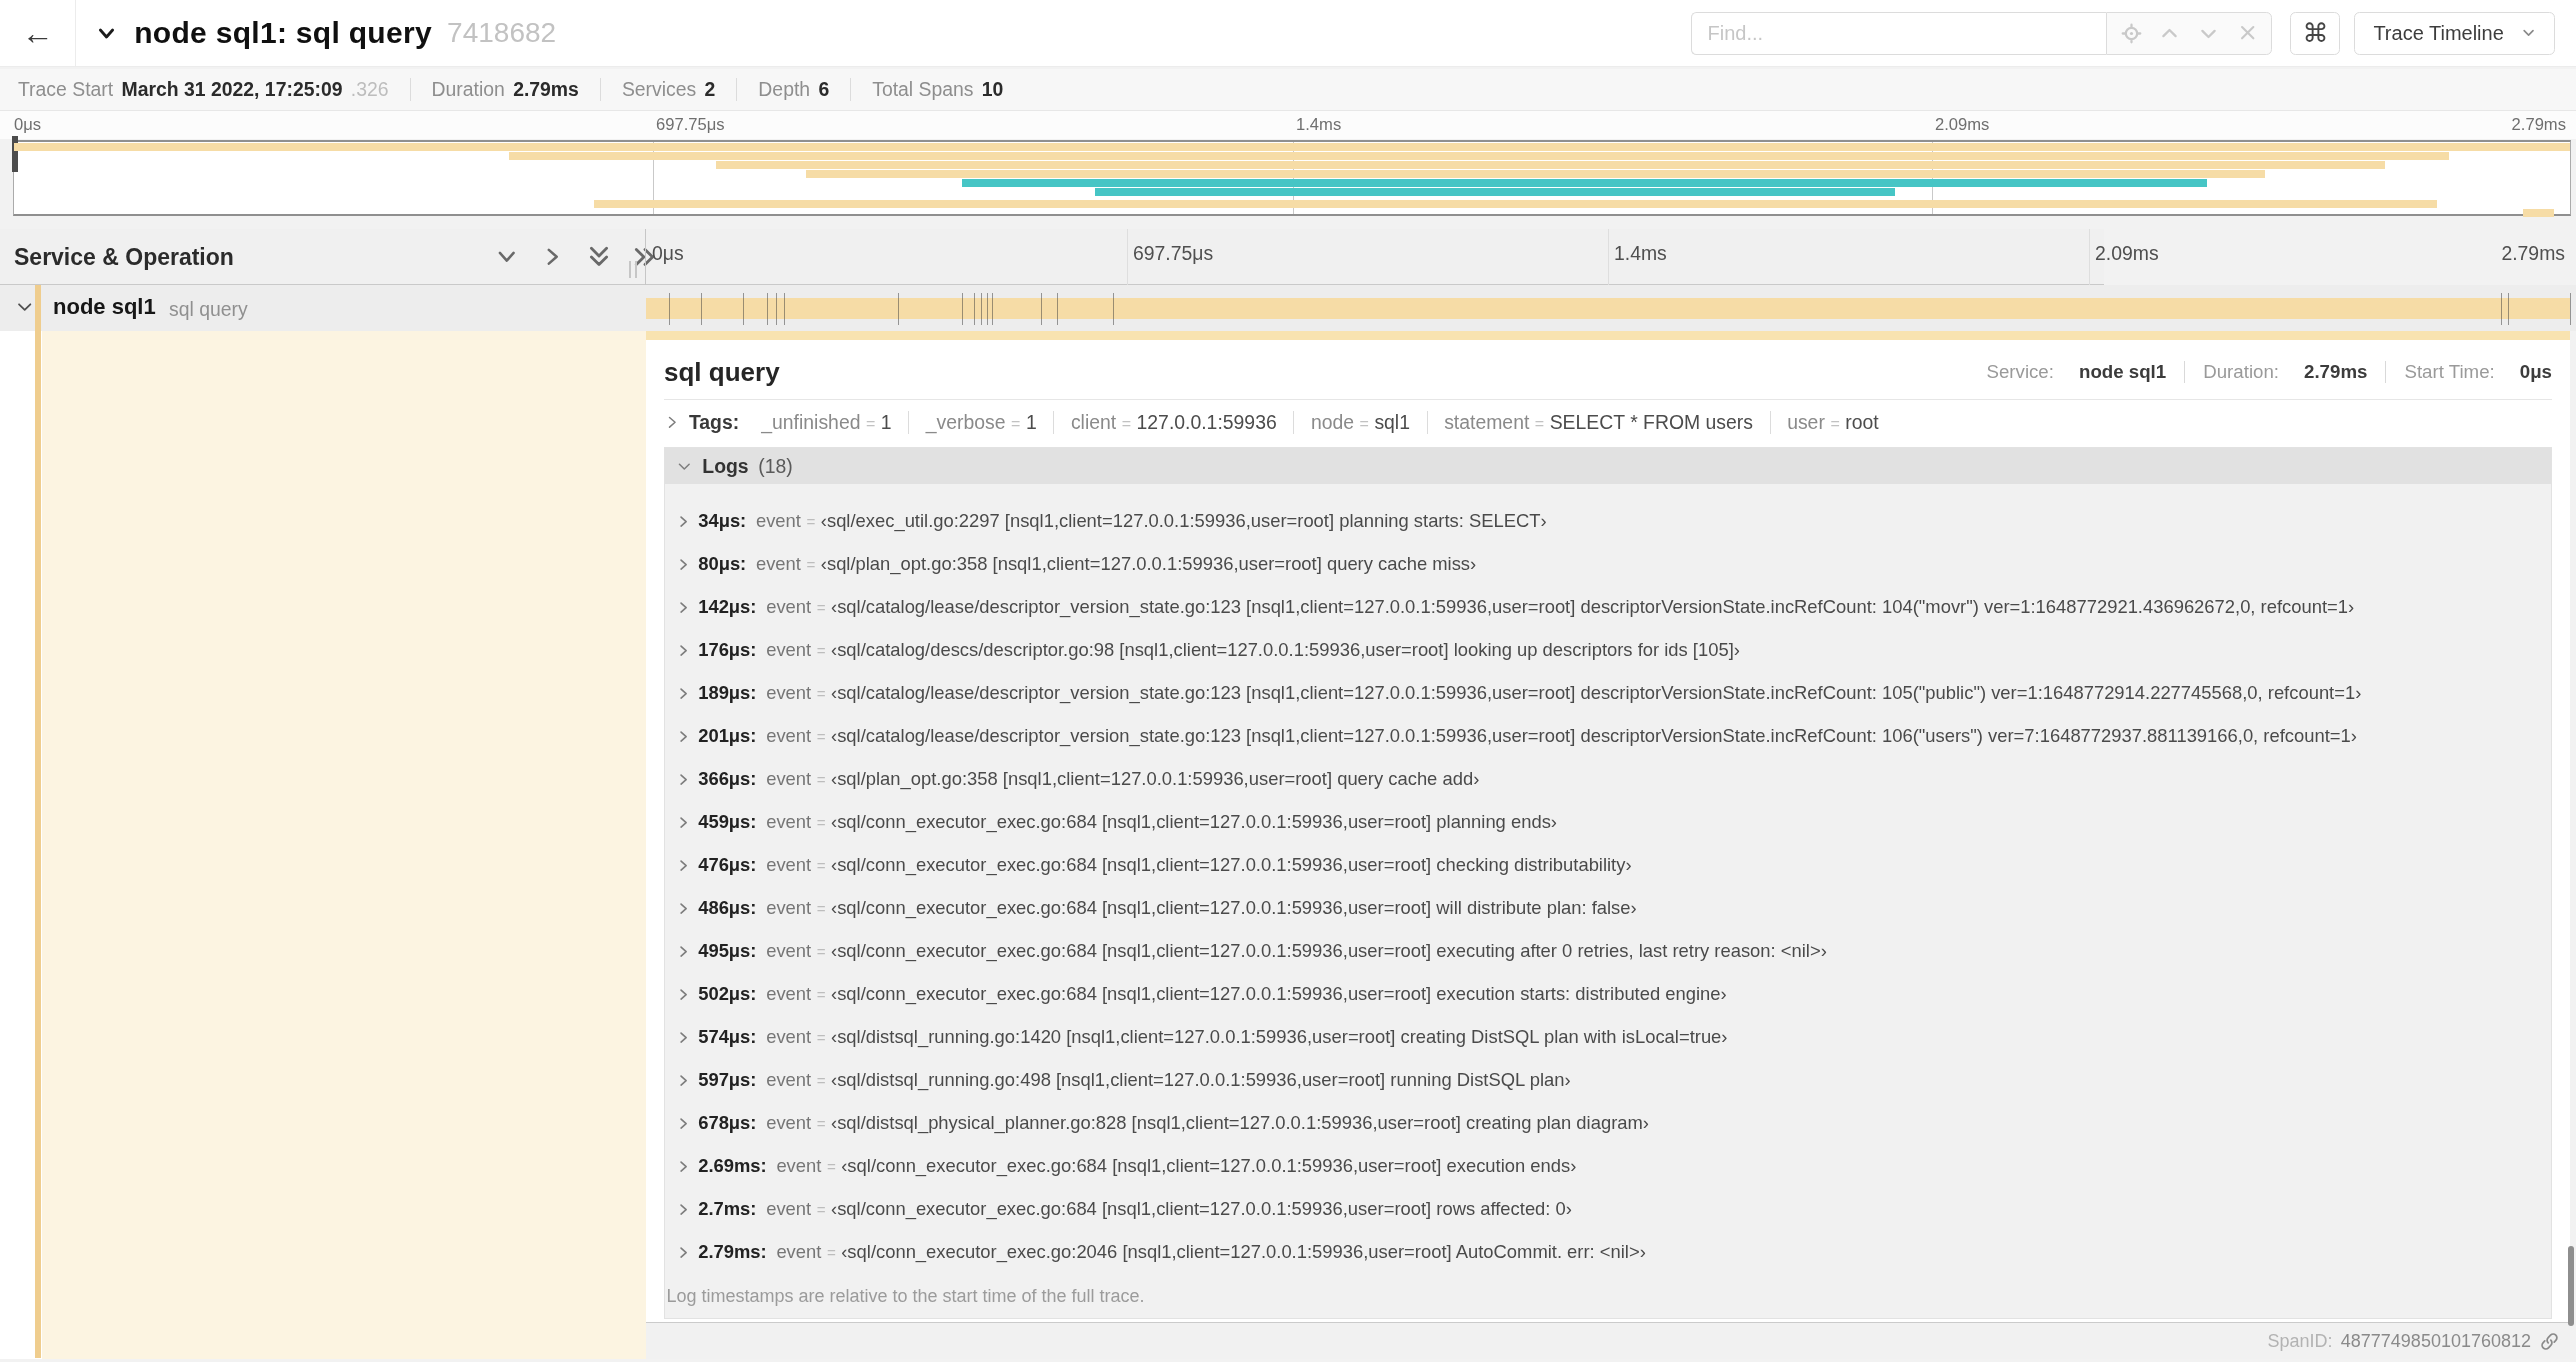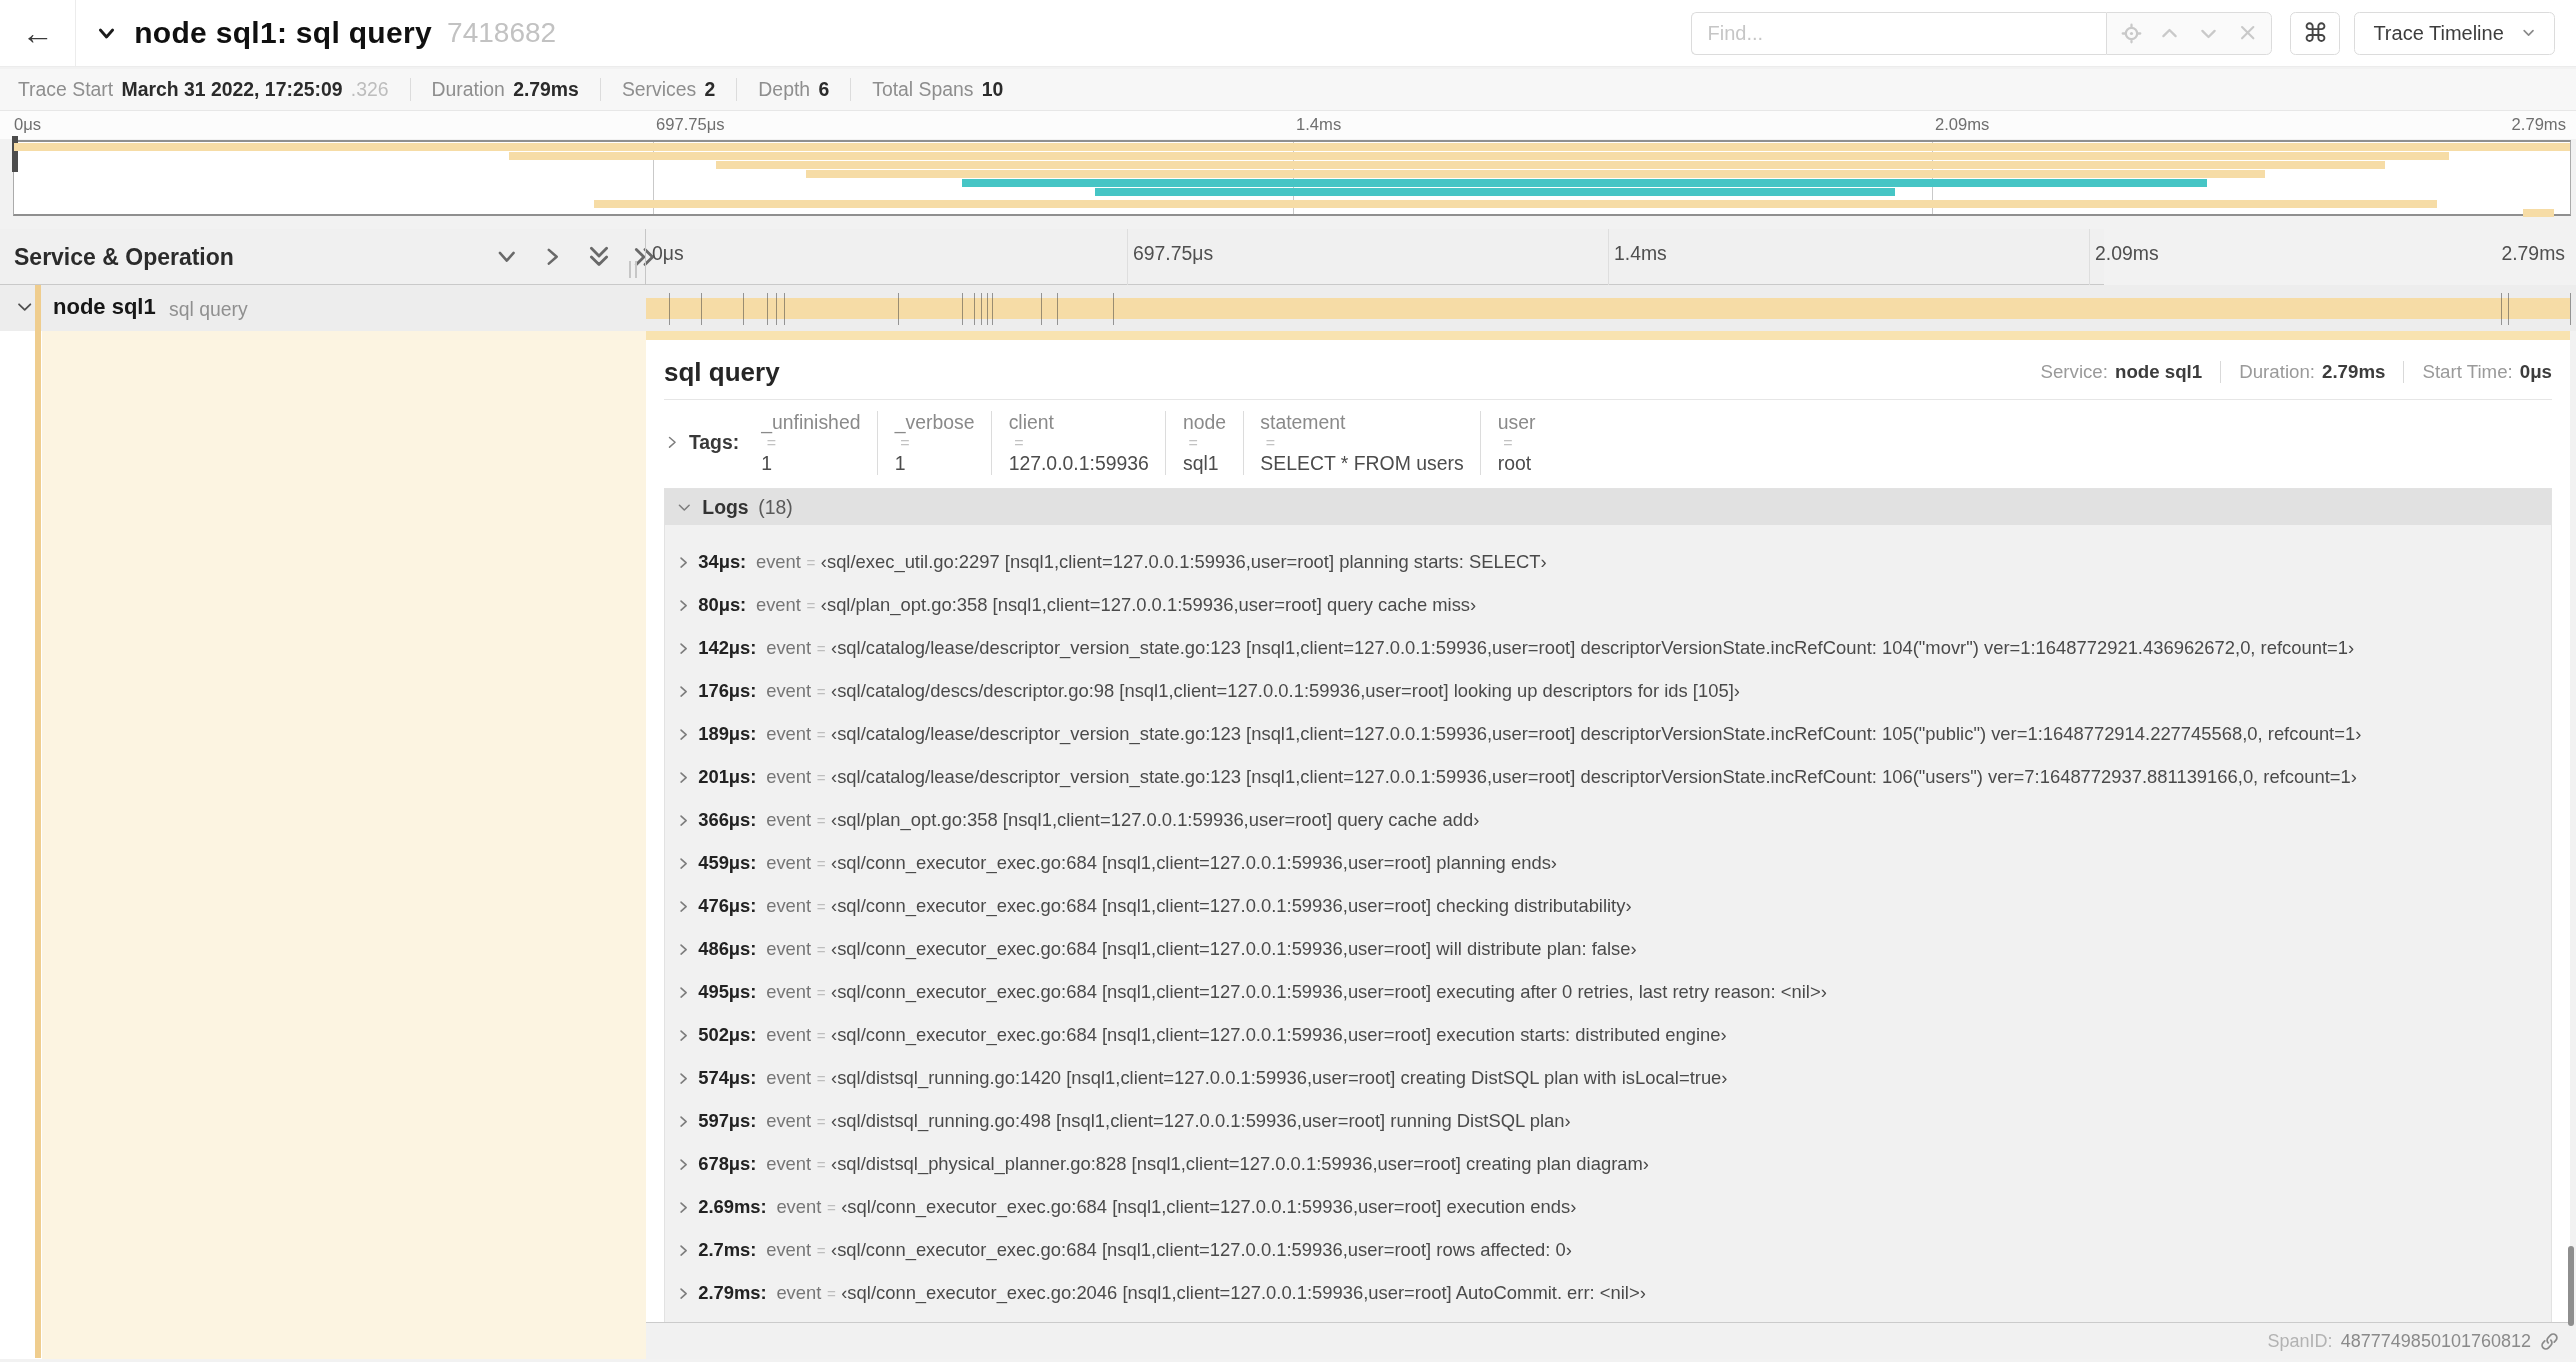--- a/index.html
+++ b/index.html
@@ -80,29 +80,29 @@
   .detail-left{position:absolute;left:0;top:331px;width:646px;height:1028px;background:#fff;}
   .detail-left .cream{position:absolute;left:42px;top:0;right:0;bottom:0;background:#FCF4E1;}
   .detail-panel{position:absolute;left:646px;top:331px;width:1924px;height:1028px;}
   .accent{position:absolute;top:0;left:0;right:0;height:9px;background:#F8E3B0;}
   .panel-body{position:absolute;top:9px;left:0;right:0;bottom:37px;background:#fff;overflow:hidden;}
   .panel-inner{padding:0 18px;}
   .detail-header{display:flex;justify-content:space-between;align-items:center;
                  padding:16.6px 0 11px;border-bottom:1.4px solid #e6e6e6;}
   .detail-title{font-size:26px;font-weight:bold;color:#262626;margin:0;}
   .meta{display:flex;align-items:center;font-size:18.7px;}
-  .meta-item{display:flex;gap:7px;padding:0 18px;align-items:baseline;}
+  .meta-item{display:flex;gap:25px;padding:0 18px;align-items:baseline;}
   .meta-item:last-child{padding-right:0;}
   .meta-item + .meta-item{border-left:1.4px solid #d9d9d9;}
   .meta-label{color:#9a9a9a;}
   .meta-value{font-weight:bold;color:#3c3c3c;}
   .tags-row{padding:11px 0 9.7px;font-size:19.4px;display:flex;align-items:center;cursor:pointer;}
   .tags-row .chev{color:#7d7d7d;}
   .tags-label{font-weight:bold;color:#393939;margin:0 5.5px 0 8.3px;}
-  .tag{display:flex;align-items:baseline;padding:0 16.6px;flex-direction:column;}
+  .tag{display:flex;align-items:baseline;padding:0 16.6px;}
   .tag + .tag{border-left:1.4px solid #dcdcdc;}
   .tag-key{color:#8a8a8a;}
   .tag-eq{color:#c2c2c2;font-size:16px;padding:0 5.5px;}
   .tag-val{color:#4c4c4c;}
   .logs-box{margin-top:4.2px;background:#f1f1f1;border:1.4px solid #e2e2e2;}
   .logs-header{height:36px;background:#e1e1e1;display:flex;align-items:center;padding-left:11px;
                gap:9.7px;font-size:19.4px;cursor:pointer;}
   .logs-title{font-weight:bold;color:#333;}
   .logs-count{color:#5a5a5a;}
   .logs-list{padding:15.2px 0 0 11px;}

